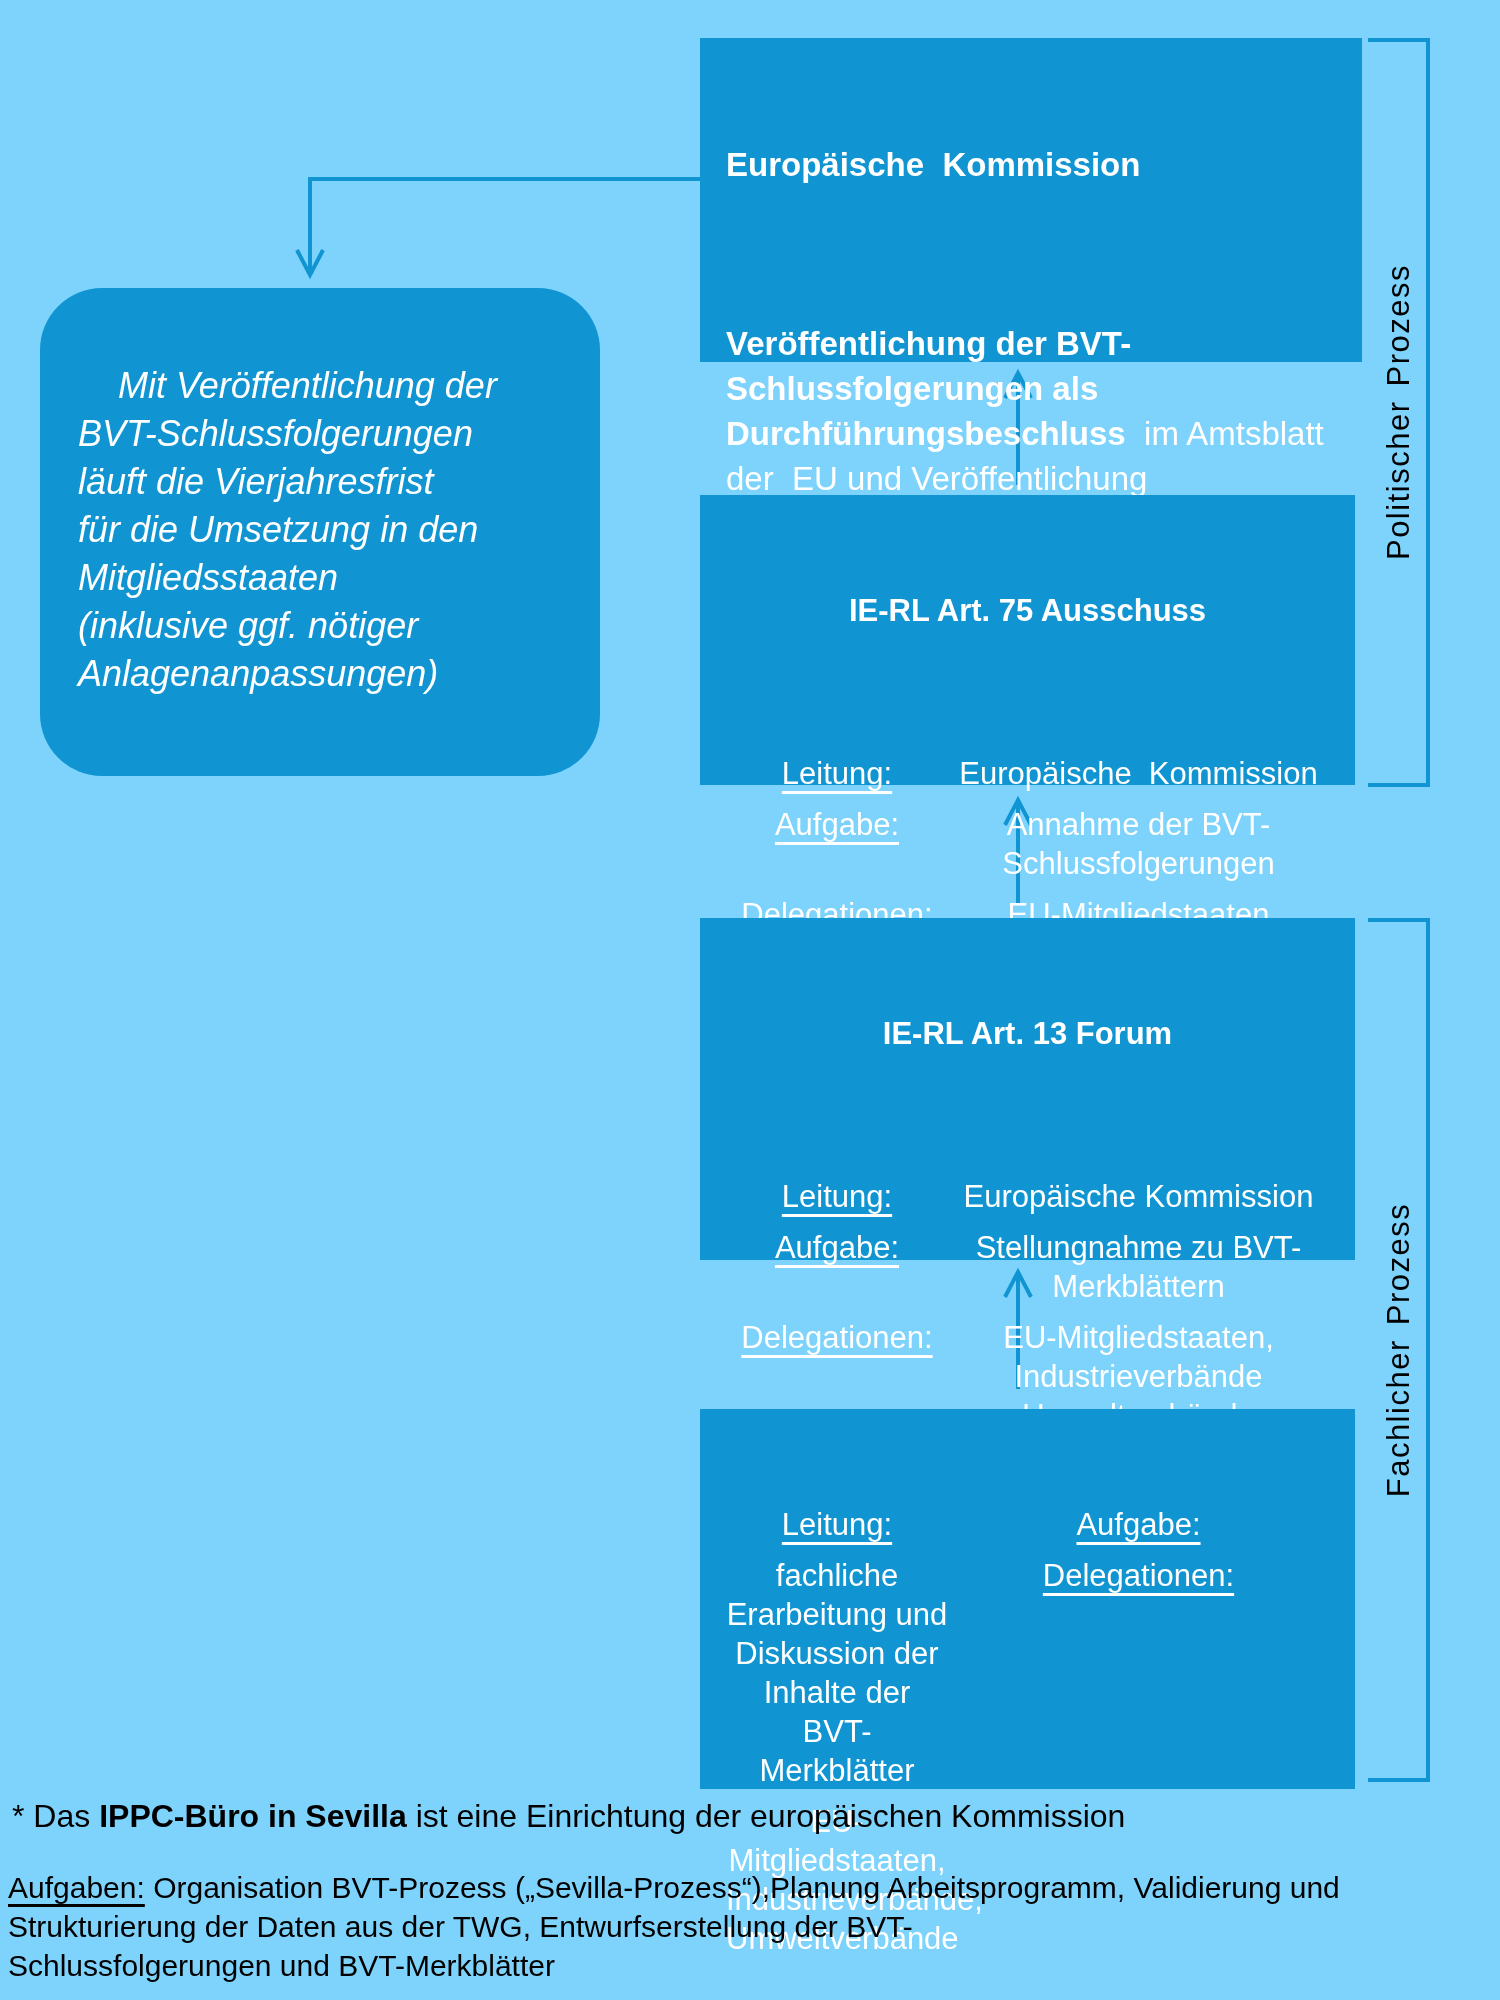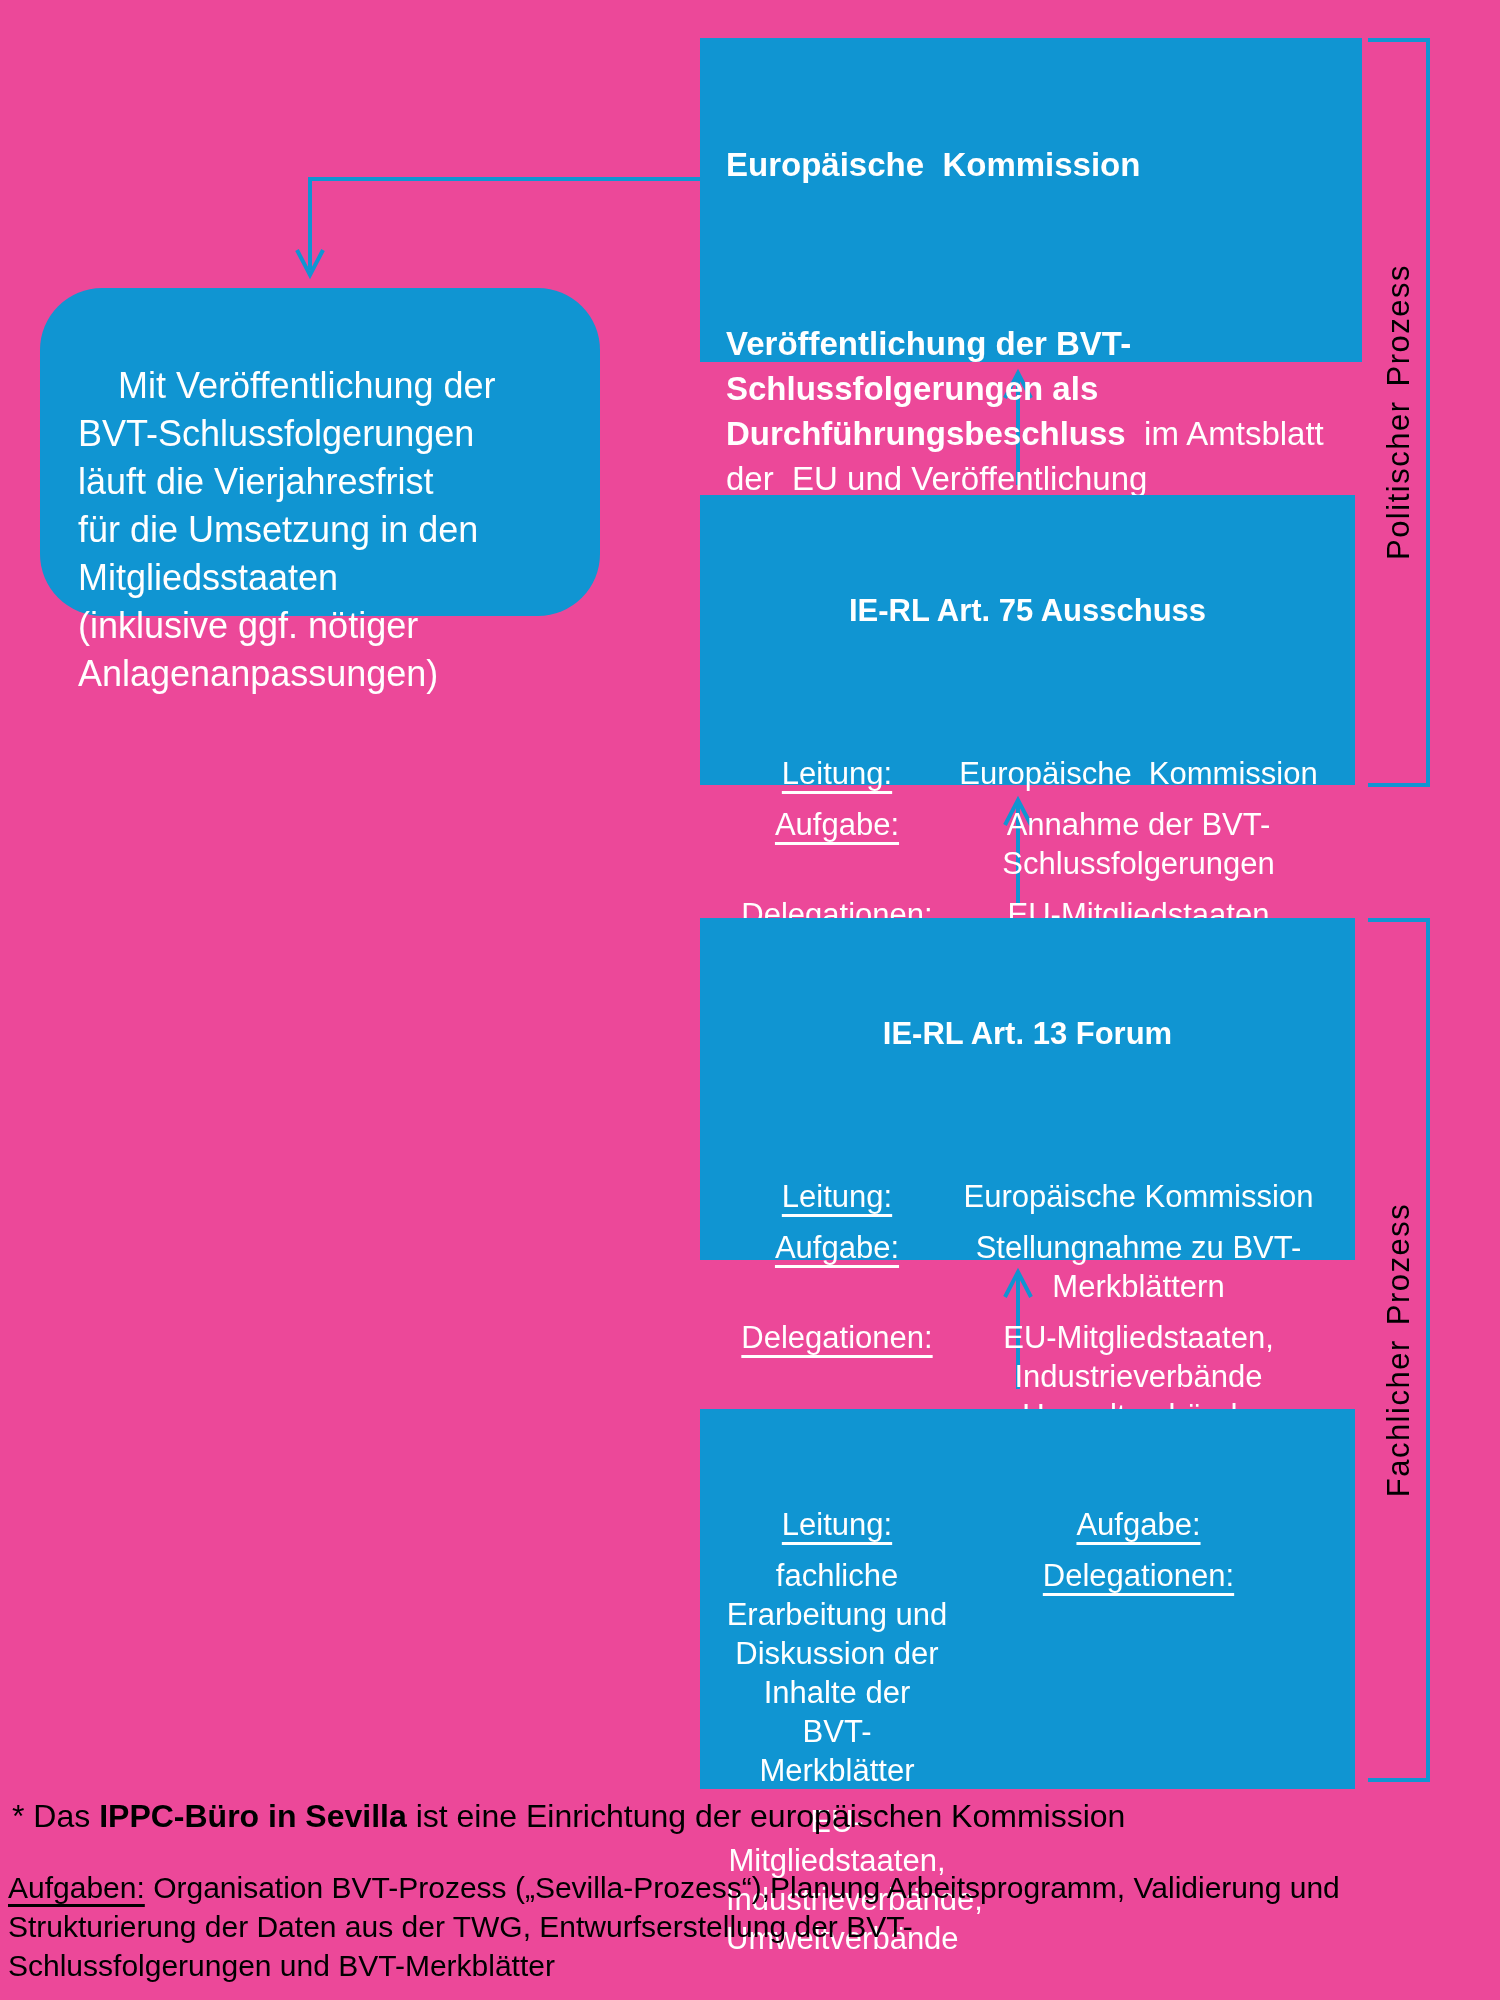--- a/index.html
+++ b/index.html
@@ -1,42 +1,42 @@
 <!DOCTYPE html>
 <html style="--accent: #1095d2; --ink: #000000; --on-accent: #ffffff;"><head>
 <meta charset="utf-8">
 <style>
   :root { --accent:#1095d2; --ink:#000; --on-accent:#fff; }
   html,body { margin:0; padding:0; background:#fff; }
   .canvas {
-    position:relative; width:1500px; height:2000px; background:#ec4899;
+    position:relative; width:1500px; height:2000px; background:#7dd3fc;
     font-family:"Liberation Sans", sans-serif; color:var(--ink);
     overflow:hidden;
   }
   .lines { position:absolute; left:0; top:0; width:1500px; height:2000px; }
   .lines path { stroke:var(--accent); stroke-width:4; fill:none; }
 
   .box {
     position:absolute; background:var(--accent); color:var(--on-accent);
     box-sizing:border-box; white-space:pre-wrap;
   }
   .b-title { font-weight:bold; white-space:pre-wrap; }
 
   
   .box-commission { left:700px; top:38px; width:662px; height:324px;
     padding:14px 26px; font-size:33px; line-height:45px; }
   .box-commission .b-title { margin-bottom:44px; }
   .strong { font-weight:bold; }
 
   
   .note {
-    position:absolute; left:40px; top:288px; width:560px; height:328px;
+    position:absolute; left:40px; top:288px; width:560px; height:488px;
     background:var(--accent); color:var(--on-accent); border-radius:62px;
     box-sizing:border-box; padding:26px 20px 0 38px;
-    font-size:36px; line-height:48px; white-space:pre-wrap;
+    font-size:36px; line-height:48px; white-space:pre-wrap;font-style:italic;
   }
 
   
   .defbox { left:700px; width:655px; padding:18px 26px; font-size:31px; line-height:39px;text-align:center; }
   .defbox .b-title { margin-bottom:46px; }
   .box-ausschuss { top:495px; height:290px; }
   .box-forum     { top:918px; height:342px; }
   .box-twg       { top:1409px; height:380px; }
 
   .rows { display:grid; grid-template-columns:222px 1fr; row-gap:12px; align-items:start; }

